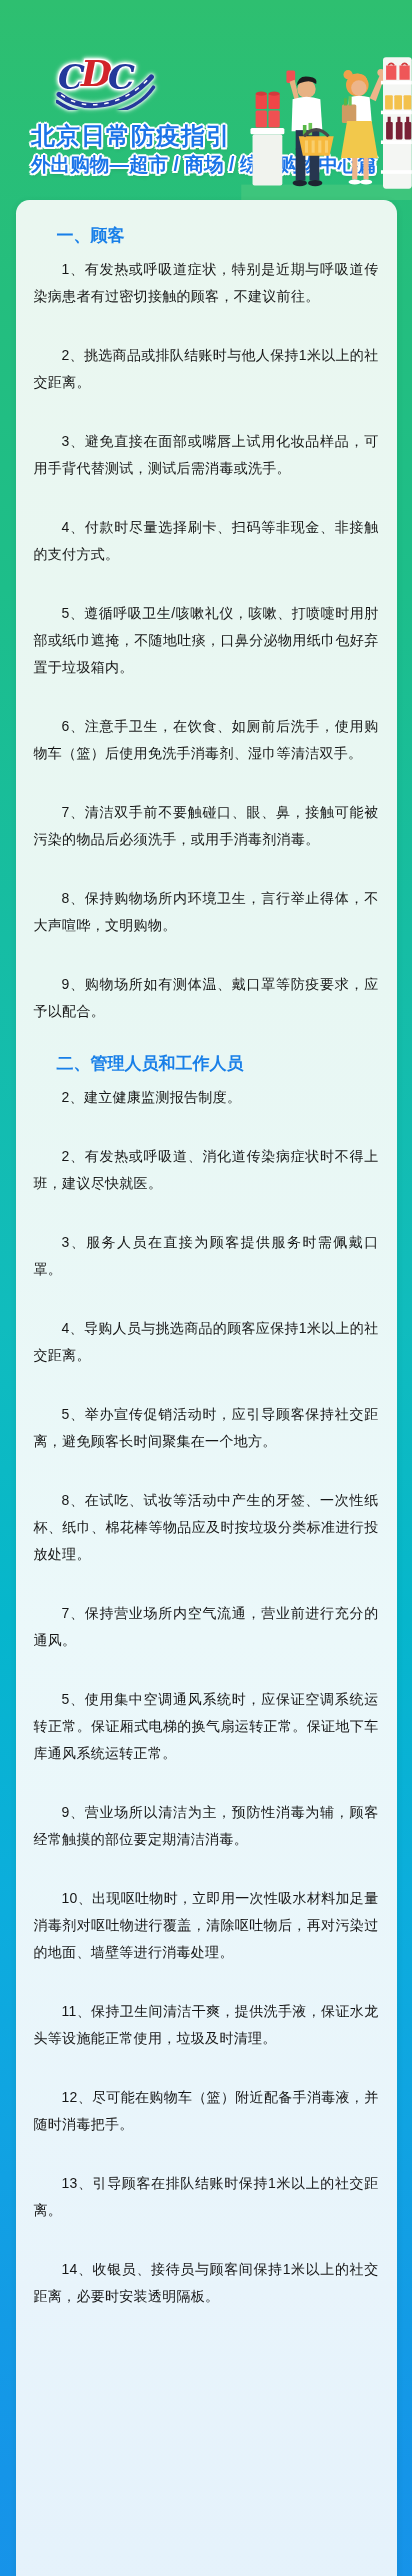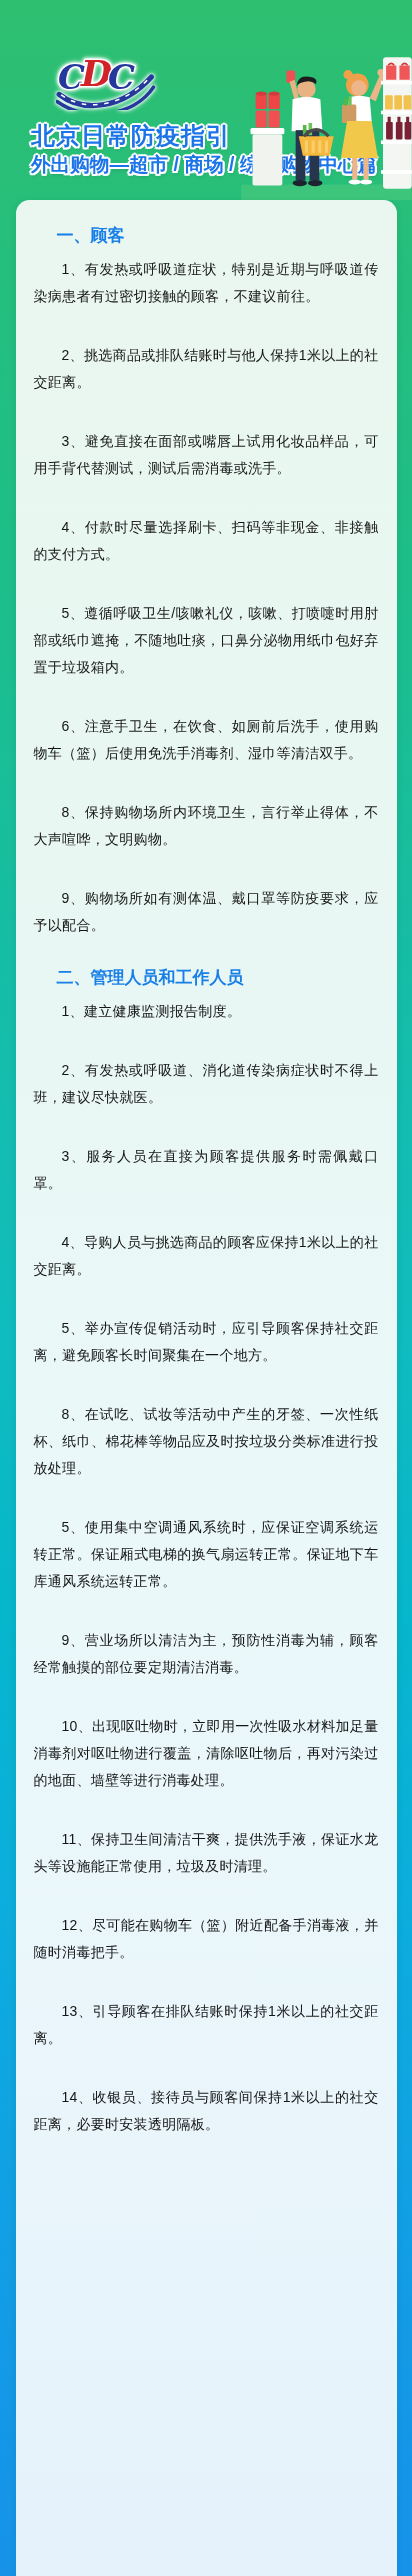--- a/index.html
+++ b/index.html
@@ -134,31 +134,33 @@
   <div class="card">
     <div id="guidelines">
         <section class="section">
           <h2>一、顾客</h2>
           <p>1、有发热或呼吸道症状，特别是近期与呼吸道传染病患者有过密切接触的顾客，不建议前往。</p>
           <p>2、挑选商品或排队结账时与他人保持1米以上的社交距离。</p>
           <p>3、避免直接在面部或嘴唇上试用化妆品样品，可用手背代替测试，测试后需消毒或洗手。</p>
           <p>4、付款时尽量选择刷卡、扫码等非现金、非接触的支付方式。</p>
           <p>5、遵循呼吸卫生/咳嗽礼仪，咳嗽、打喷嚏时用肘部或纸巾遮掩，不随地吐痰，口鼻分泌物用纸巾包好弃置于垃圾箱内。</p>
           <p>6、注意手卫生，在饮食、如厕前后洗手，使用购物车（篮）后使用免洗手消毒剂、湿巾等清洁双手。</p>
+          <p>7、清洁双手前不要触碰口、眼、鼻，接触可能被污染的物品后必须洗手，或用手消毒剂消毒。</p>
           <p>8、保持购物场所内环境卫生，言行举止得体，不大声喧哗，文明购物。</p>
           <p>9、购物场所如有测体温、戴口罩等防疫要求，应予以配合。</p>
         </section>
         <section class="section">
           <h2>二、管理人员和工作人员</h2>
-          <p>1、建立健康监测报告制度。</p>
+          <p>2、建立健康监测报告制度。</p>
           <p>2、有发热或呼吸道、消化道传染病症状时不得上班，建议尽快就医。</p>
           <p>3、服务人员在直接为顾客提供服务时需佩戴口罩。</p>
           <p>4、导购人员与挑选商品的顾客应保持1米以上的社交距离。</p>
           <p>5、举办宣传促销活动时，应引导顾客保持社交距离，避免顾客长时间聚集在一个地方。</p>
           <p>8、在试吃、试妆等活动中产生的牙签、一次性纸杯、纸巾、棉花棒等物品应及时按垃圾分类标准进行投放处理。</p>
+          <p>7、保持营业场所内空气流通，营业前进行充分的通风。</p>
           <p>5、使用集中空调通风系统时，应保证空调系统运转正常。保证厢式电梯的换气扇运转正常。保证地下车库通风系统运转正常。</p>
           <p>9、营业场所以清洁为主，预防性消毒为辅，顾客经常触摸的部位要定期清洁消毒。</p>
           <p>10、出现呕吐物时，立即用一次性吸水材料加足量消毒剂对呕吐物进行覆盖，清除呕吐物后，再对污染过的地面、墙壁等进行消毒处理。</p>
           <p>11、保持卫生间清洁干爽，提供洗手液，保证水龙头等设施能正常使用，垃圾及时清理。</p>
           <p>12、尽可能在购物车（篮）附近配备手消毒液，并随时消毒把手。</p>
           <p>13、引导顾客在排队结账时保持1米以上的社交距离。</p>
           <p>14、收银员、接待员与顾客间保持1米以上的社交距离，必要时安装透明隔板。</p>
         </section>
       </div>
   </div>

